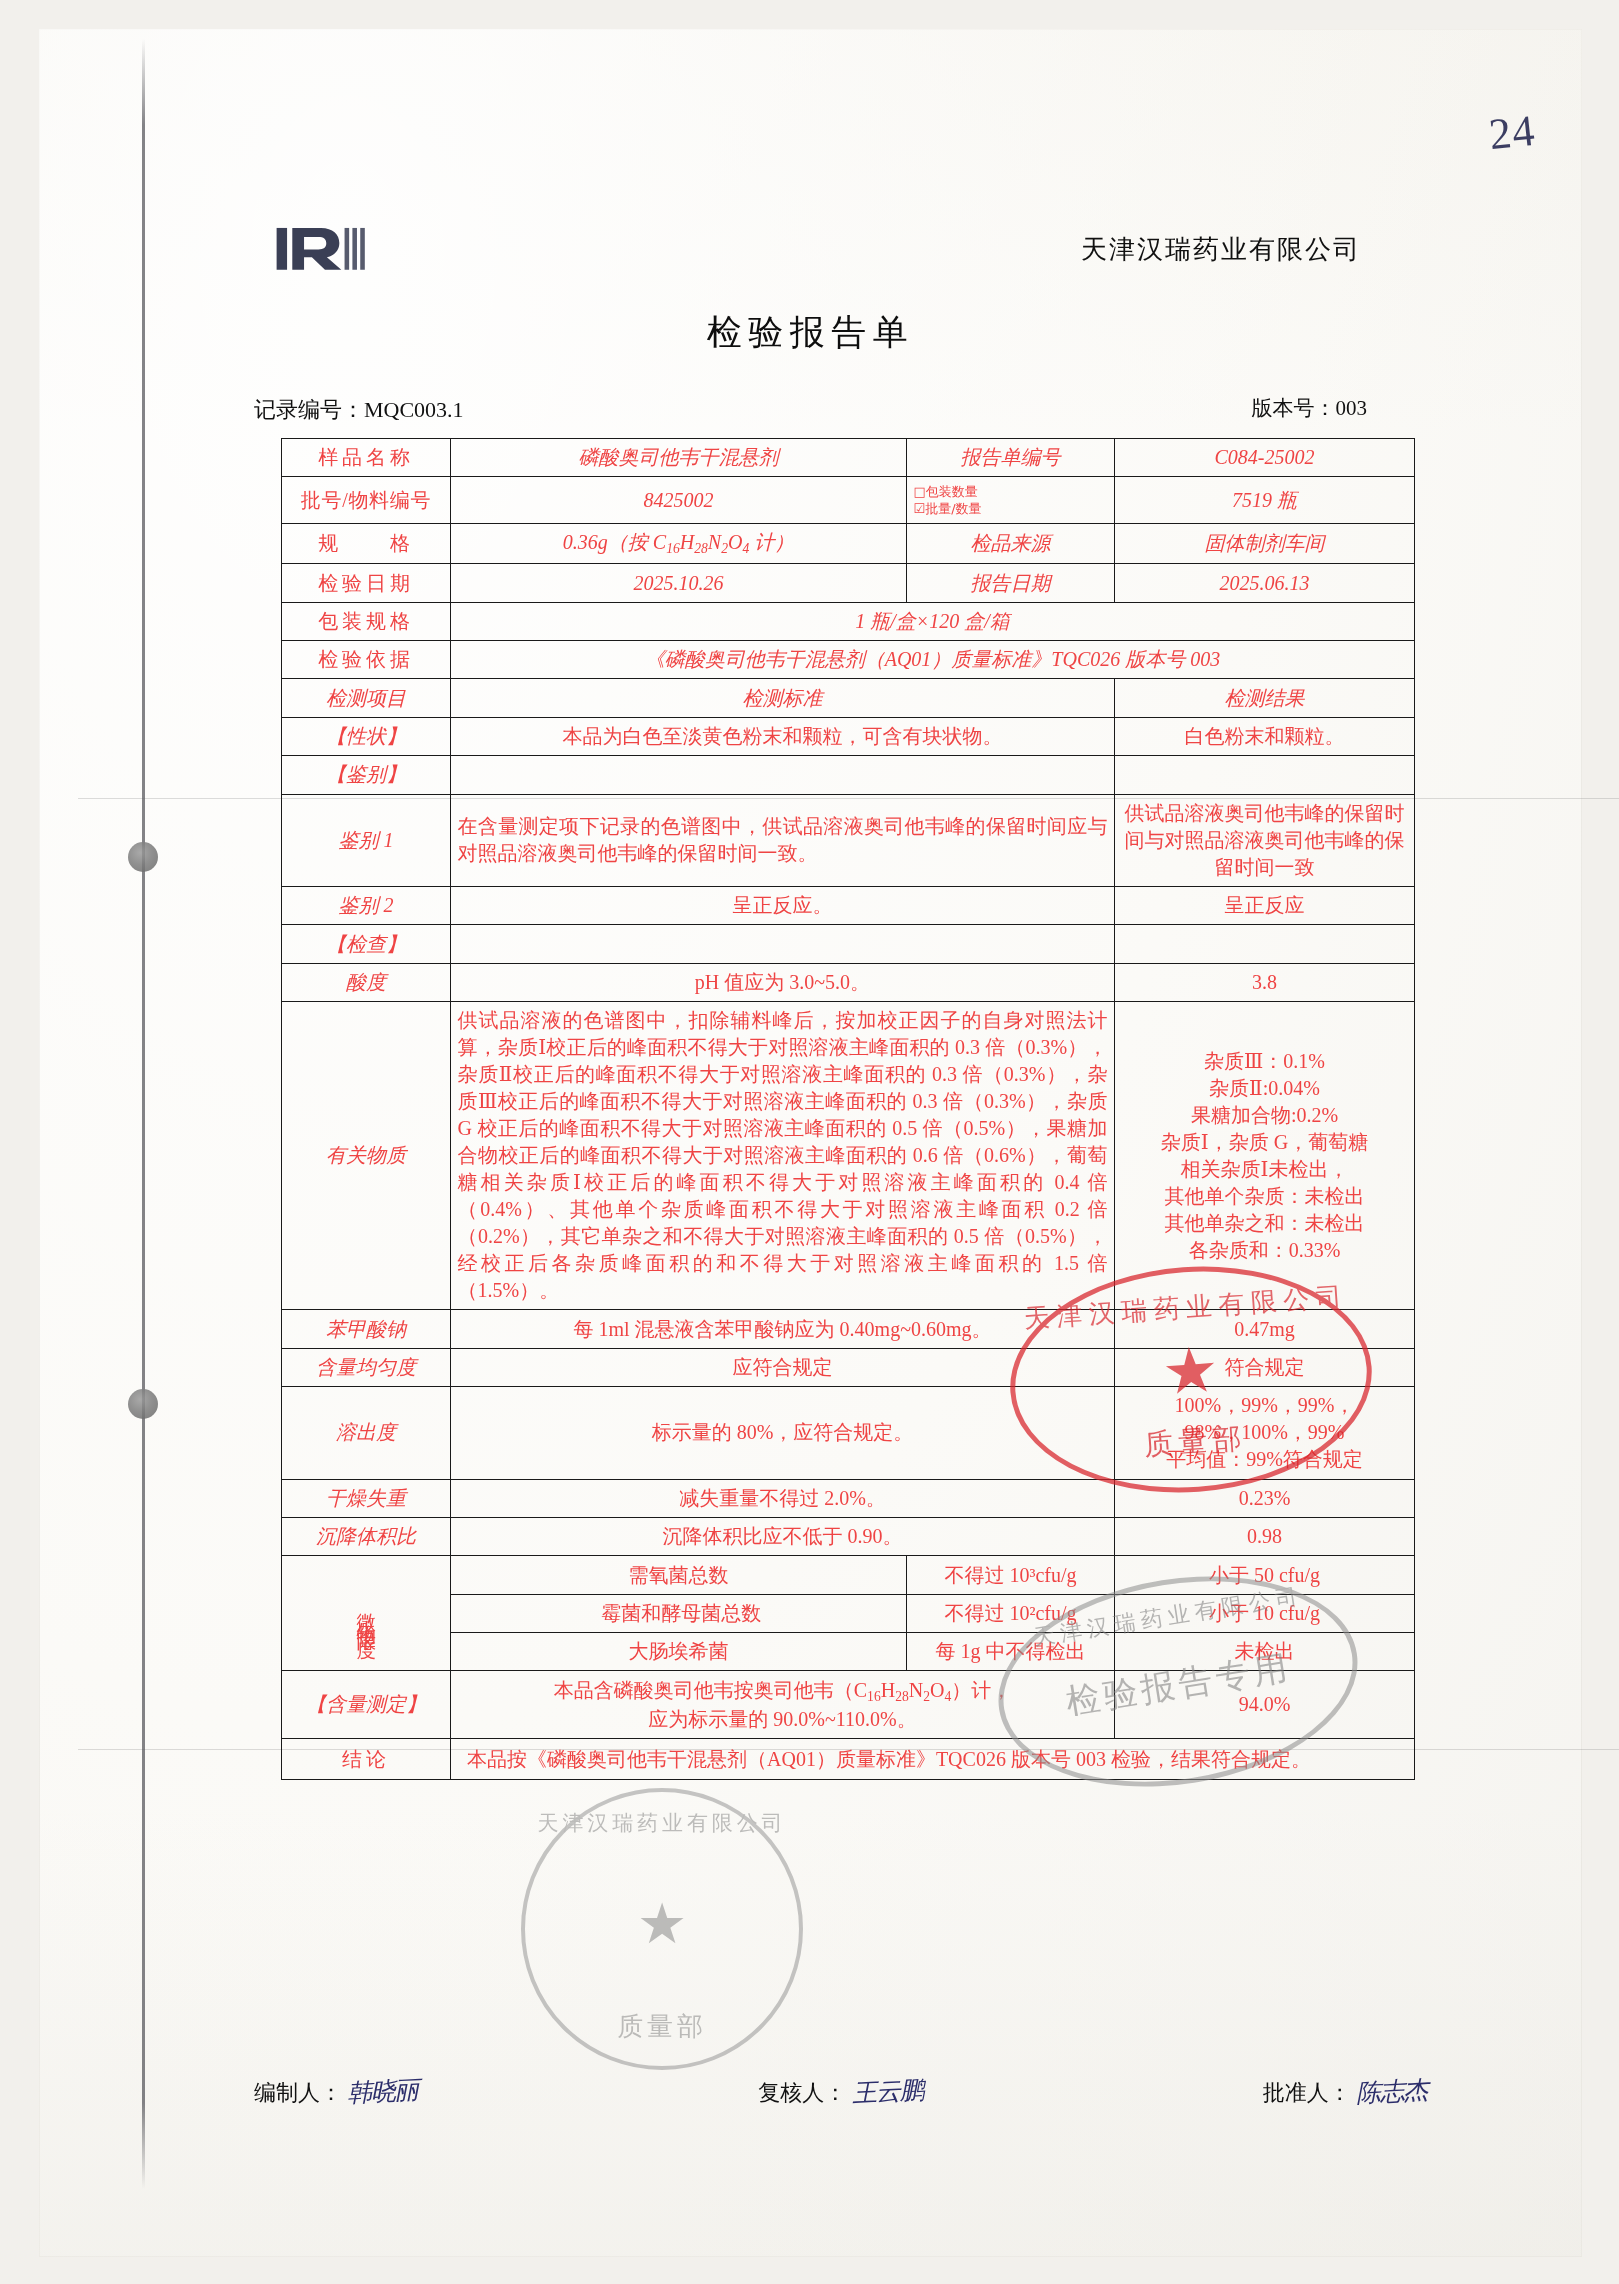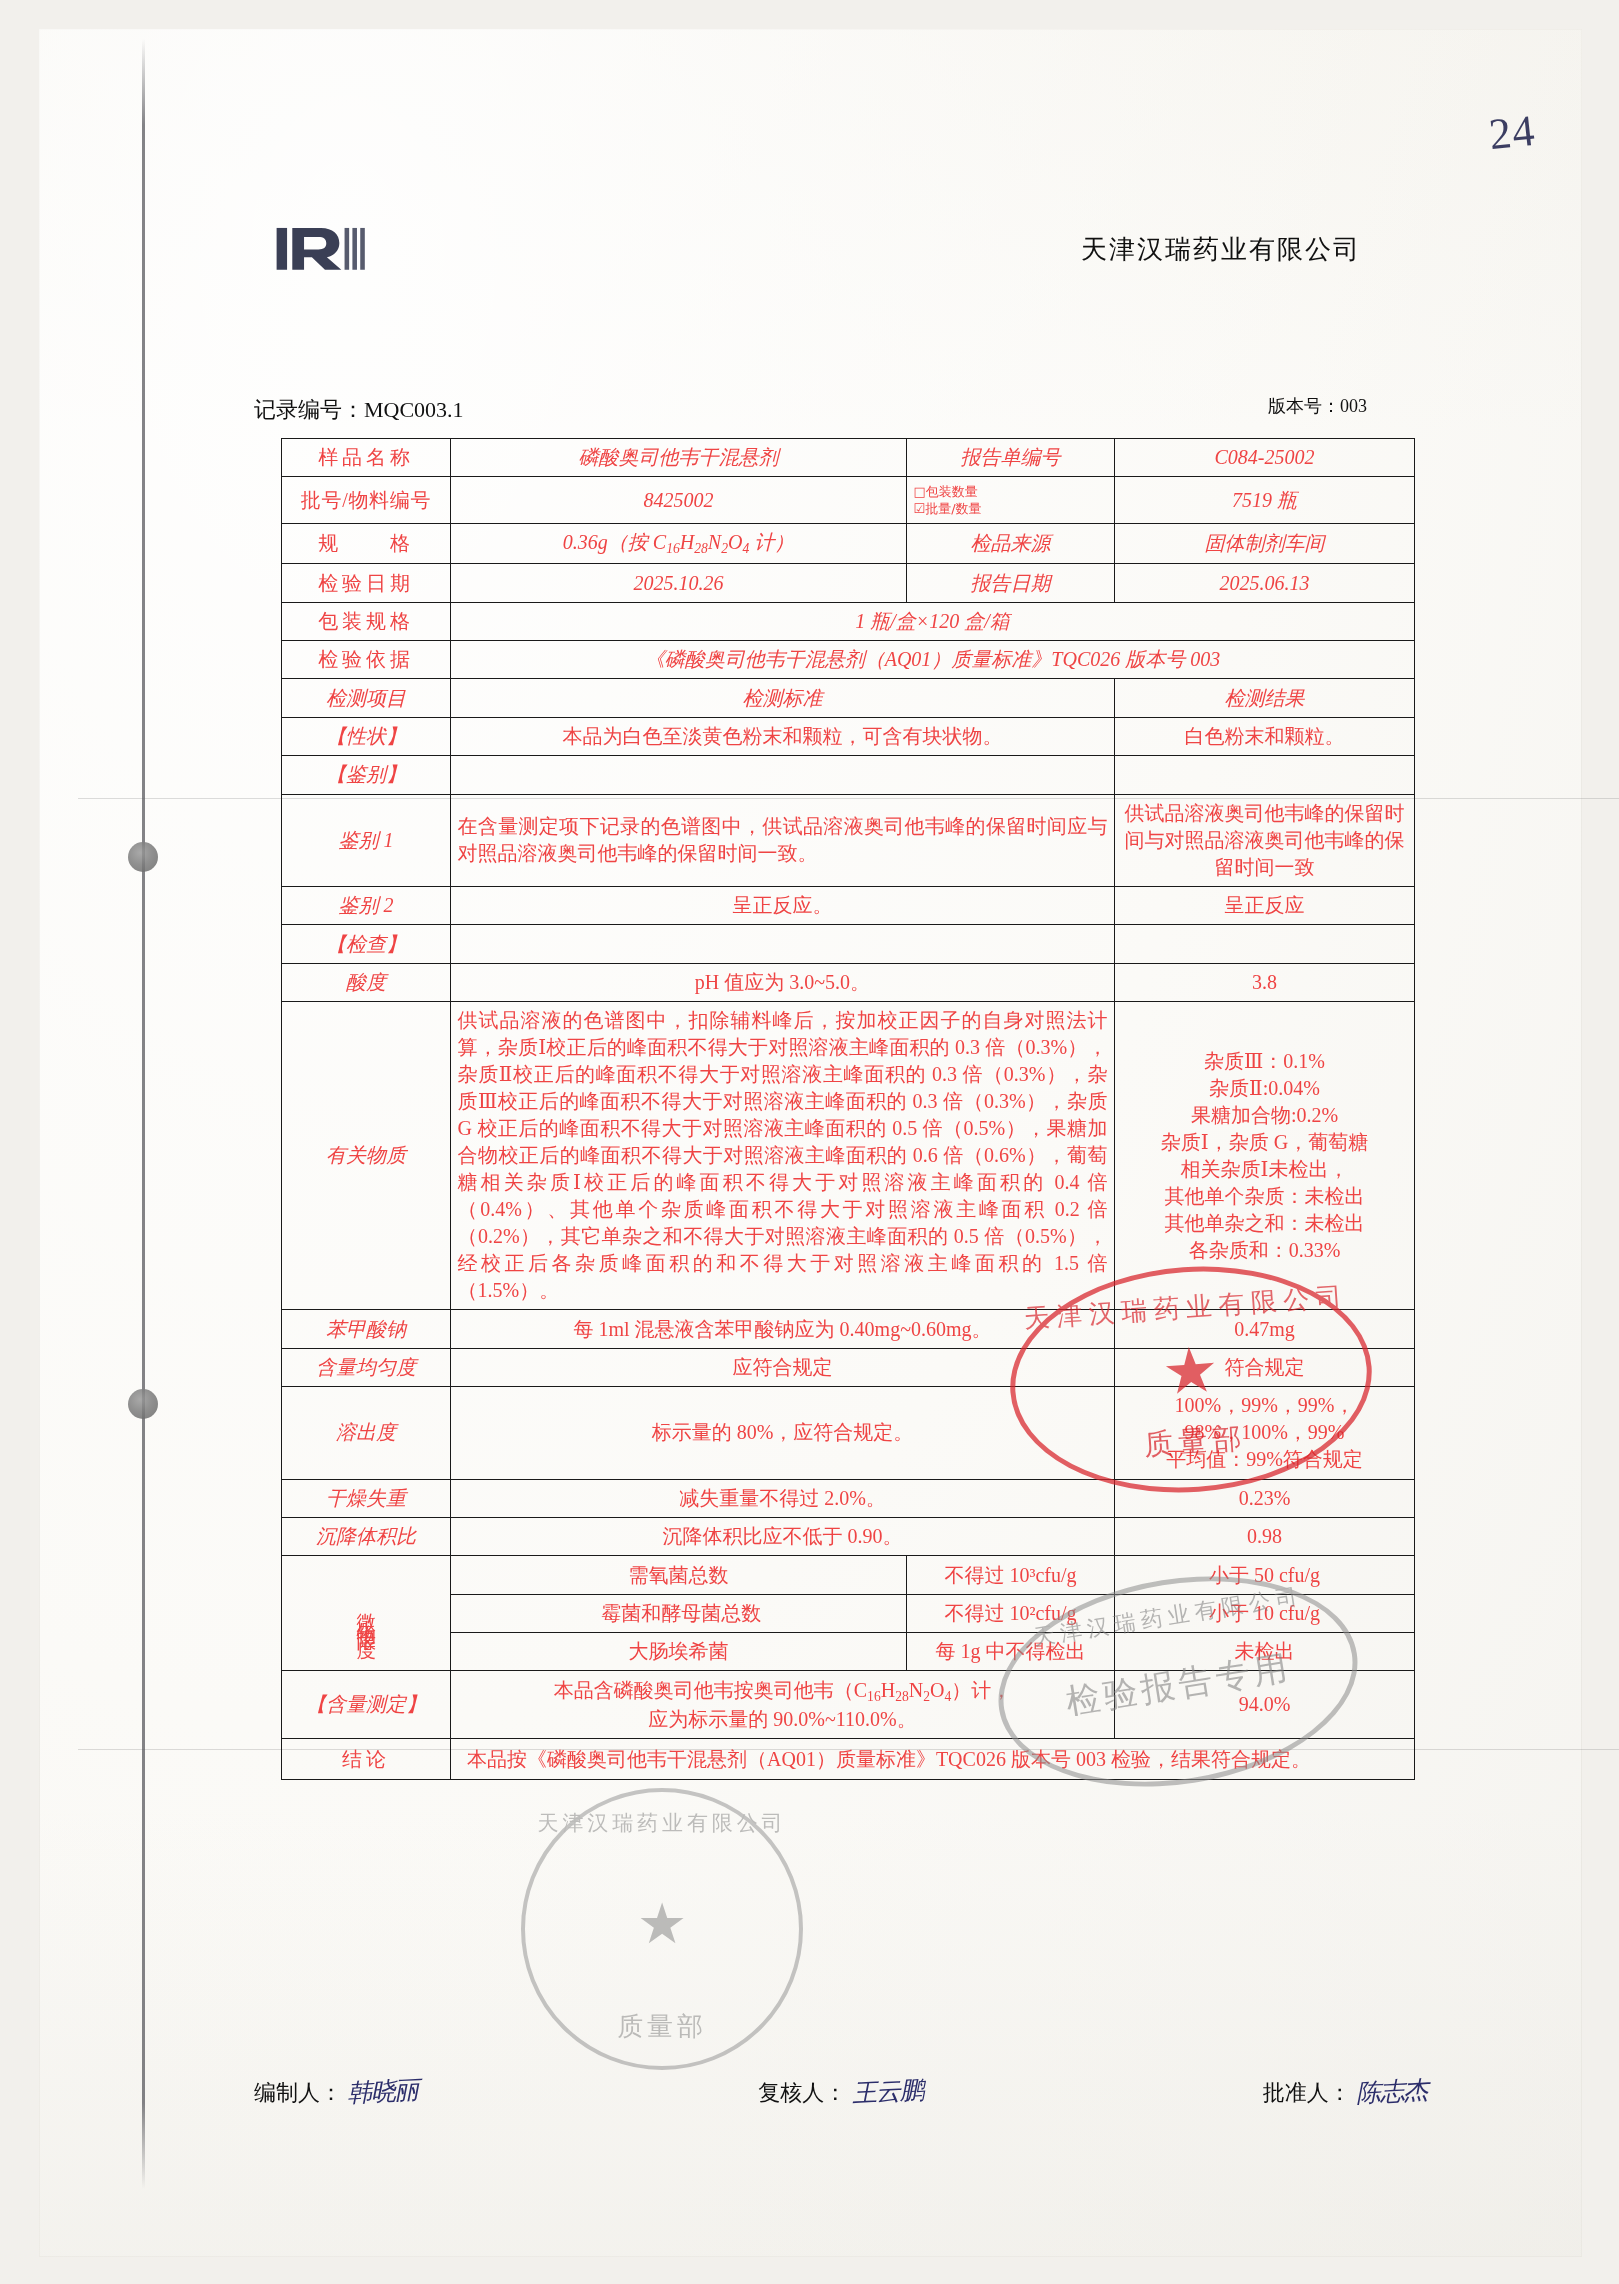--- a/index.html
+++ b/index.html
@@ -100,21 +100,21 @@
     position: absolute;
     left: 215px;
     top: 366px;
     font-size: 22px;
     color: #111;
   }
   .ver-no {
     position: absolute;
     right: 215px;
     top: 365px;
-    font-size: 18px;
+    font-size: 21px;
     color: #111;
   }
 
   
   table.report {
     position: absolute;
     left: 242px;
     top: 409px;
     width: 1134px;
     border-collapse: collapse;
@@ -300,20 +300,21 @@
         </g>
         <g fill="#3a3f55" opacity="0.85">
           <rect x="108" y="6" width="7" height="64"></rect>
           <rect x="120" y="6" width="7" height="64"></rect>
           <rect x="132" y="6" width="7" height="64"></rect>
         </g>
       </svg>
     </div>
 
     <div class="company">天津汉瑞药业有限公司</div>
+    <div class="doc-title">检验报告单</div>
 
     <div class="rec-no">记录编号：MQC003.1</div>
     <div class="ver-no">版本号：003</div>
 
     <table class="report">
       <colgroup>
         <col style="width:169px">
         <col style="width:456px">
         <col style="width:208px">
         <col style="width:300px">

